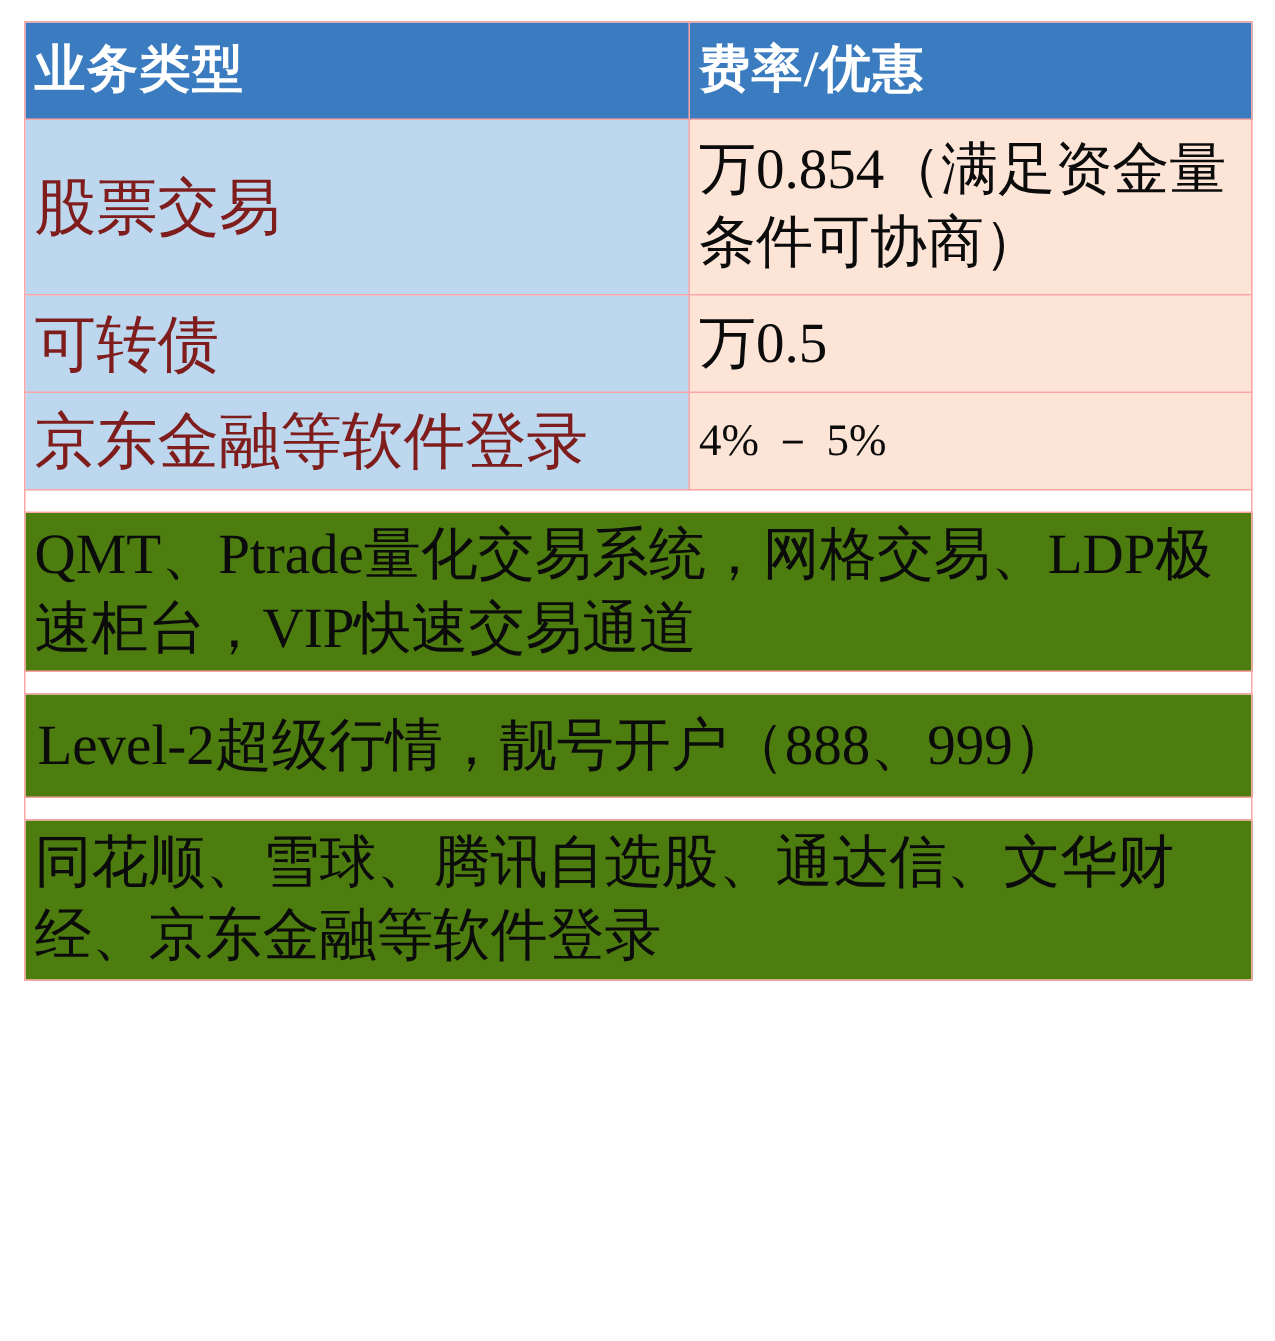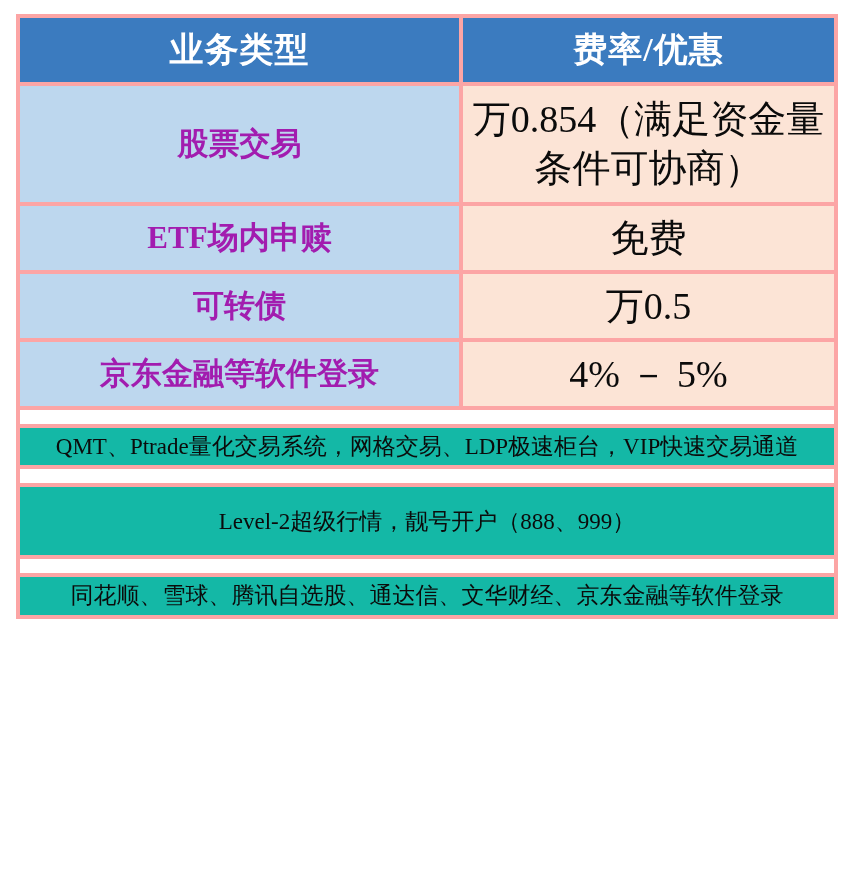--- a/index.html
+++ b/index.html
@@ -18,64 +18,64 @@
     height: 894px;
     box-sizing: border-box;
     padding: 14px 16px 10px 16px;
   }
   table.fee-table {
     width: 818px;
     border-collapse: collapse;
     table-layout: fixed;
   }
   table.fee-table td, table.fee-table th {
-    border: 4px solid #fca5a5;
-    text-align: center;
+    border: 1px solid #fca5a5;
+    text-align: left;
     vertical-align: middle;
     padding: 4px 6px;
     line-height: 1.28;
   }
   .col-a { width: 443px; }
   .col-b { width: 375px; }
 
   .header-cell {
     background: #3b7bbf;
     color: #ffffff;
     font-weight: bold;
     font-size: 34px;
     height: 56px;
     letter-spacing: 1px;
   }
   .label-cell {
     background: #bdd7ee;
-    color: #a21caf;
-    font-weight: bold;
-    font-size: 31px;
+    color: #7f1d1d;
+    font-weight: normal;
+    font-size: 41px;
   }
   .value-cell {
     background: #fce4d6;
     color: #0b0b0b;
     font-size: 38px;
     font-weight: normal;
   }
   .value-cell.tight {
-    font-size: 38px;
+    font-size: 30px;
   }
   .row-tall .label-cell,
   .row-tall .value-cell {
     height: 108px;
   }
   .row-std .label-cell,
   .row-std .value-cell {
     height: 56px;
   }
   .note-cell {
-    background: #14b8a6;
+    background: #4d7c0f;
     color: #0b0b0b;
-    font-size: 23px;
+    font-size: 38px;
     font-weight: normal;
     line-height: 1.45;
     padding: 10px 8px;
   }
   .note-cell.single {
     height: 56px;
     padding: 6px 8px;
   }
   .spacer-row td {
     border: none;
@@ -98,24 +98,20 @@
         <th class="header-cell">业务类型</th>
         <th class="header-cell">费率/优惠</th>
       </tr>
 
       <tr class="row-tall">
         <td class="label-cell">股票交易</td>
         <td class="value-cell">万0.854（满足资金量条件可协商）</td>
       </tr>
 
 
-      <tr class="row-std">
-        <td class="label-cell">ETF场内申赎</td>
-        <td class="value-cell">免费</td>
-      </tr>
 
       <tr class="row-std">
         <td class="label-cell">可转债</td>
         <td class="value-cell">万0.5</td>
       </tr>
 
 
 
 
       <tr class="row-std">

